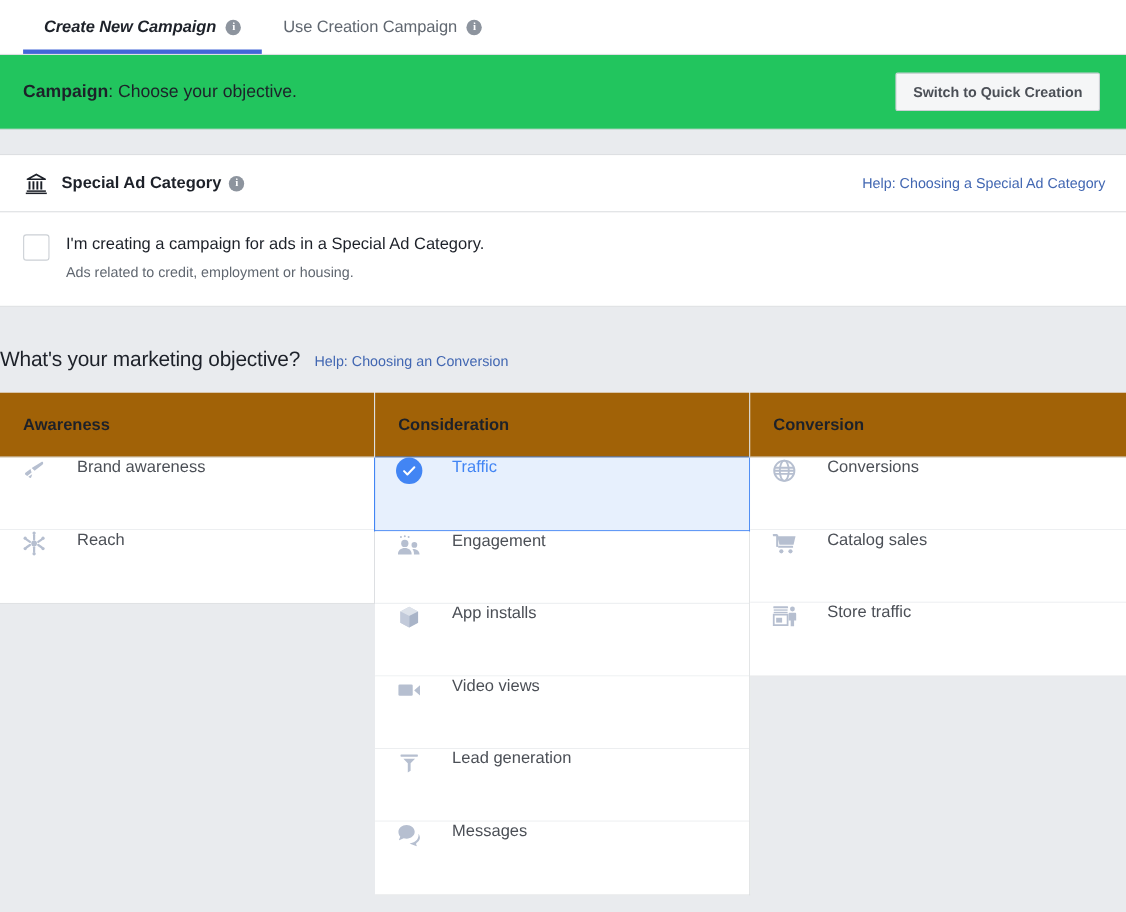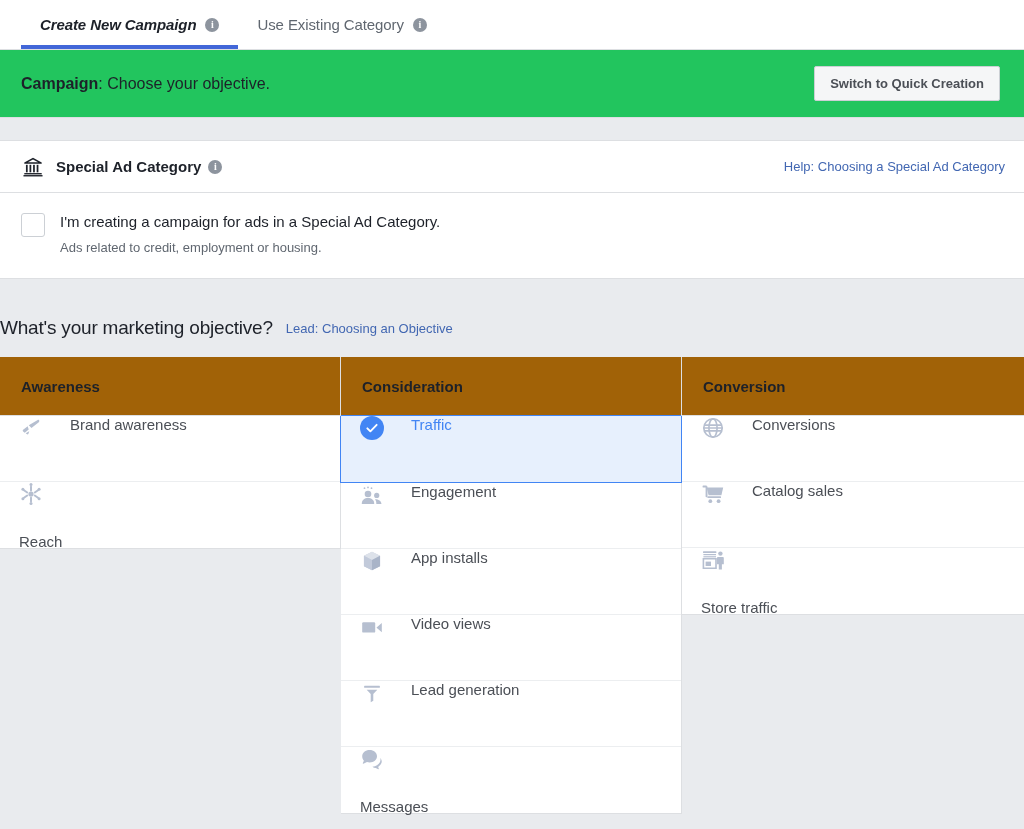--- a/index.html
+++ b/index.html
@@ -185,21 +185,21 @@
   .opt {
     height: 66px;
     display: flex;
     align-items: flex-start;
     gap: 27px;
     padding-left: 19px;
     border-bottom: 1px solid #eceef0;
     cursor: pointer;
     background: #ffffff;
   }
-  .opt:last-child { border-bottom: none; flex-direction: column; }
+  .opt:last-child { border-bottom: none; }
   .opt-label { font-size: 15px; color: #4b4f56; }
 
   .opt.selected {
     background: #e7f0fd;
     border: 1px solid #4285f4;
     border-top: none;
     margin-left: -1px;
     margin-right: -1px;
     height: 67px;
   }
@@ -228,21 +228,21 @@
 <body>
 
 <div class="page">
 
   <div class="tabbar">
     <div class="tab active">
       <span class="tab-label">Create New Campaign</span>
       <span class="info-icon">i</span>
     </div>
     <div class="tab">
-      <span class="tab-label">Use Existing Category</span>
+      <span class="tab-label">Use Creation Campaign</span>
       <span class="info-icon">i</span>
     </div>
   </div>
 
   <div class="campaign-bar">
     <div class="campaign-title">
       <b>Campaign</b><span class="sub">: Choose your objective.</span>
     </div>
     <button class="quick-btn">Switch to Quick Creation</button>
   </div>
@@ -276,21 +276,21 @@
         <div class="cb-text-main">I'm creating a campaign for ads in a Special Ad Category.</div>
         <div class="cb-text-sub">Ads related to credit, employment or housing.</div>
       </div>
     </div>
   </div>
 
   <div class="gap-lg"></div>
 
   <div class="obj-head">
     <span class="obj-head-title">What's your marketing objective?</span>
-    <a class="help-link">Lead: Choosing an Objective</a>
+    <a class="help-link">Help: Choosing an Conversion</a>
   </div>
 
   <div class="grid">
 
     <div class="col">
       <div class="col-head">Awareness</div>
 
       <div class="opt">
         <span class="ico">
           <svg width="22" height="22" viewBox="0 0 24 24" fill="#b6bfd0">

